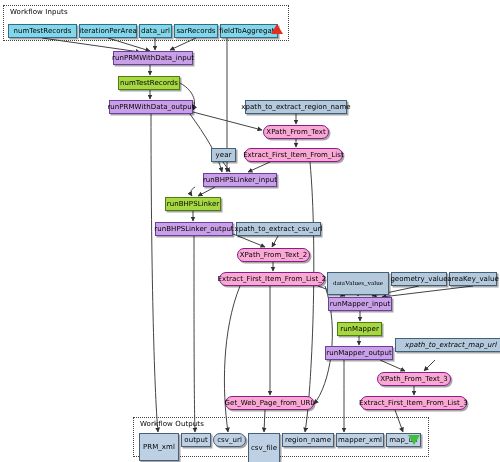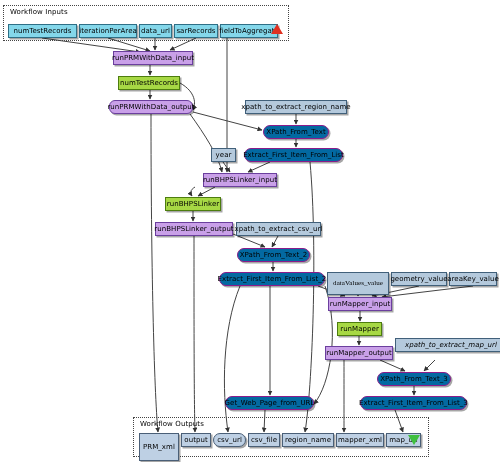--- a/index.html
+++ b/index.html
@@ -70,21 +70,21 @@
     background: #c9a0e8;
     border-color: #6b3f9e;
     box-shadow: 1.5px 1.5px 0 rgba(0,0,0,0.35);
   }
   .n-script {
     background: #a7d844;
     border-color: #4d7d0e;
     box-shadow: 1.5px 1.5px 0 rgba(0,0,0,0.35);
   }
   .n-beanshell {
-    background: #0369a1;
+    background: #f9a8d4;
     border-color: #8b1c8b;
     box-shadow: 1.5px 1.5px 0 rgba(0,0,0,0.35);
     border-radius: 7px;
   }
   .tri {
     position: absolute;
     width: 0;
     height: 0;
   }
   .tri-red {
@@ -158,21 +158,21 @@
       <div class="group-label" style="left: 140px; top: 420px;">Workflow Outputs</div>
     </div>
   <div id="node-layer">
       <div class="node n-input" style="left: 8px; top: 24px; width: 69px; height: 14px;">numTestRecords</div>
       <div class="node n-input" style="left: 79px; top: 24px; width: 58px; height: 14px;">iterationPerArea</div>
       <div class="node n-input" style="left: 139px; top: 24px; width: 33px; height: 14px;">data_url</div>
       <div class="node n-input" style="left: 174px; top: 24px; width: 44px; height: 14px;">sarRecords</div>
       <div class="node n-input" style="left: 220px; top: 24px; width: 58px; height: 14px;">fieldToAggregate</div>
       <div class="node n-nested" style="left: 113px; top: 51px; width: 80px; height: 14px;">runPRMWithData_input</div>
       <div class="node n-script" style="left: 118px; top: 76px; width: 62px; height: 14px;">numTestRecords</div>
-      <div class="node n-nested" style="left: 109px; top: 100px; width: 84px; height: 14px; border-radius: 6px;">runPRMWithData_output</div>
+      <div class="node n-nested" style="left: 109px; top: 100px; width: 84px; height: 14px;">runPRMWithData_output</div>
       <div class="node n-const" style="left: 245px; top: 100px; width: 102px; height: 14px;">xpath_to_extract_region_name</div>
       <div class="node n-beanshell" style="left: 263px; top: 125px; width: 66px; height: 14px;">XPath_From_Text</div>
       <div class="node n-beanshell" style="left: 244px; top: 148px; width: 99px; height: 14px;">Extract_First_Item_From_List</div>
       <div class="node n-const" style="left: 211px; top: 148px; width: 25px; height: 14px;">year</div>
       <div class="node n-nested" style="left: 203px; top: 173px; width: 74px; height: 14px;">runBHPSLinker_input</div>
       <div class="node n-script" style="left: 165px; top: 197px; width: 56px; height: 14px;">runBHPSLinker</div>
       <div class="node n-nested" style="left: 155px; top: 222px; width: 78px; height: 14px;">runBHPSLinker_output</div>
       <div class="node n-const" style="left: 236px; top: 222px; width: 85px; height: 14px;">xpath_to_extract_csv_url</div>
       <div class="node n-beanshell" style="left: 237px; top: 248px; width: 73px; height: 14px;">XPath_From_Text_2</div>
       <div class="node n-beanshell" style="left: 219px; top: 272px; width: 106px; height: 14px;">Extract_First_Item_From_List_2</div>
@@ -182,21 +182,21 @@
       <div class="node n-nested" style="left: 328px; top: 297px; width: 64px; height: 14px;">runMapper_input</div>
       <div class="node n-script" style="left: 337px; top: 322px; width: 45px; height: 14px;">runMapper</div>
       <div class="node n-nested" style="left: 325px; top: 346px; width: 68px; height: 14px;">runMapper_output</div>
       <div class="node n-const" style="left: 395px; top: 338px; width: 112px; height: 14px; font-style: italic;">xpath_to_extract_map_url</div>
       <div class="node n-beanshell" style="left: 377px; top: 372px; width: 74px; height: 14px;">XPath_From_Text_3</div>
       <div class="node n-beanshell" style="left: 360px; top: 396px; width: 107px; height: 14px;">Extract_First_Item_From_List_3</div>
       <div class="node n-beanshell" style="left: 225px; top: 396px; width: 89px; height: 14px;">Get_Web_Page_from_URL</div>
       <div class="node n-output" style="left: 139px; top: 433px; width: 40px; height: 28px;">PRM_xml</div>
       <div class="node n-output" style="left: 181px; top: 433px; width: 30px; height: 14px;">output</div>
       <div class="node n-output" style="left: 213px; top: 433px; width: 33px; height: 14px; border-radius: 7px;">csv_url</div>
-      <div class="node n-output" style="left: 248px; top: 433px; width: 32px; height: 14px;">csv_file</div>
+      <div class="node n-output" style="left: 248px; top: 433px; width: 32px; height: 30px;">csv_file</div>
       <div class="node n-output" style="left: 282px; top: 433px; width: 52px; height: 14px;">region_name</div>
       <div class="node n-output" style="left: 336px; top: 433px; width: 48px; height: 14px;">mapper_xml</div>
       <div class="node n-output" style="left: 386px; top: 433px; width: 35px; height: 14px;">map_url</div>
     </div>
   <div id="marker-layer">
       <div class="tri tri-red" style="left: 271px; top: 24px;"></div>
       <div class="tri tri-green" style="left: 408px; top: 435px;"></div>
     </div>
 
 </div>

